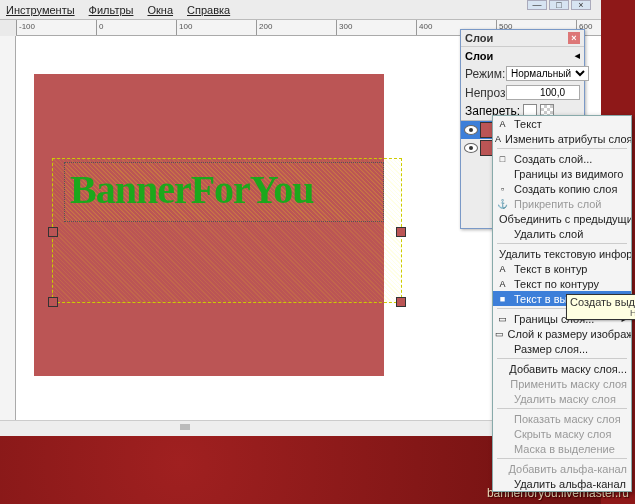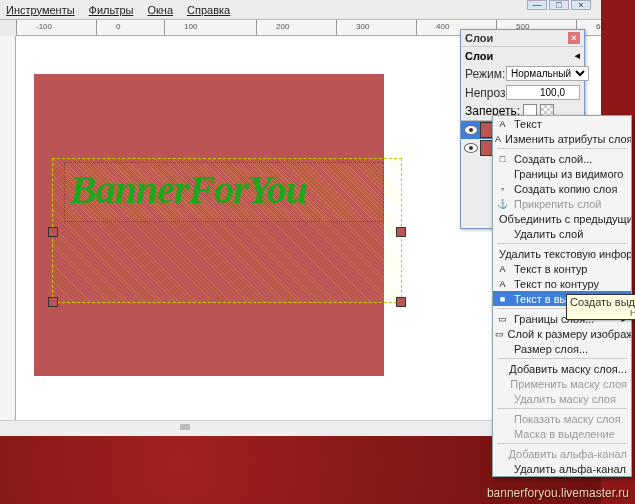--- a/index.html
+++ b/index.html
@@ -5,22 +5,22 @@
 * { margin: 0; padding: 0; box-sizing: border-box; font-family: "Tahoma", sans-serif; font-size: 11px; }
 body { width: 635px; height: 504px; background: #8e1818; overflow: hidden; position: relative; }
 .app-window { position: absolute; left: 0; top: 0; width: 601px; height: 436px; background: #eaeaea; }
 .titlebar-controls { position: absolute; right: 10px; top: 0; display: flex; gap: 2px; }
 .tb-btn { width: 20px; height: 10px; background: #d7e4f2; border: 1px solid #aab; display:flex; align-items:center; justify-content:center; font-size:9px; color:#333; cursor:pointer;}
 .menubar { height: 20px; display: flex; align-items: center; padding: 9px 6px; gap: 14px; border-bottom: 1px solid #bbb; background: #ececec; }
 .menubar span { color: #222; cursor: pointer; }
 .menubar span u { text-decoration: underline; }
 .ruler-h { height: 16px; background: #f4f4f4; border-bottom: 1px solid #aaa; position: relative; overflow:hidden; margin-left:16px;}
 .ruler-v { width: 16px; background: #f4f4f4; border-right: 1px solid #aaa; position:absolute; left:0; top:36px; bottom:16px; }
-.ruler-h .tick { position:absolute; top:0; height:100%; border-left:1px solid #999; font-size:8px; color:#555; padding-left:19px; padding-top:2px;}
-.canvas-area { position:absolute; left:16px; right:0; top:36px; bottom:16px; background:#fff; overflow:hidden;font-style:italic; }
+.ruler-h .tick { position:absolute; top:0; height:100%; border-left:1px solid #999; font-size:8px; color:#555; padding-left:2px; padding-top:2px;}
+.canvas-area { position:absolute; left:16px; right:0; top:36px; bottom:16px; background:#fff; overflow:hidden; }
 .canvas-bg { position:absolute; left:18px; top:38px; width:350px; height:302px; background:#bb5555; }
 .text-selection { position:absolute; border:1px dashed #000; background: repeating-linear-gradient(45deg, transparent, transparent 2px, rgba(255,255,0,0.1) 2px, rgba(255,255,0,0.1) 3px); }
 .outer-sel { left:18px; top:84px; width:350px; height:145px; border:1px dashed #cc0; }
 .inner-sel { left:30px; top:88px; width:320px; height:60px; border:1px dotted #555; }
 .handle { position:absolute; width:10px; height:10px; border:1px solid #333; background:#bb5555; }
 .banner-text { position:absolute; left:36px; top:92px; font-family: "Georgia", serif; font-size:40px; font-weight:bold; color:#1ca81c; letter-spacing:-1px; white-space:nowrap; }
 .scroll-strip { position:absolute; left:0; right:0; bottom:0; height:16px; background:#eee; border-top:1px solid #ccc; }
 .scroll-thumb { position:absolute; left:180px; top:3px; width:10px; height:6px; background:#bbb; }
 
 
@@ -70,21 +70,21 @@
   <div class="menubar">
     <span><u>Инструменты</u></span>
     <span><u>Фильтры</u></span>
     <span><u>Окна</u></span>
     <span><u>Справка</u></span>
   </div>
 
   <div class="ruler-h">
     <div class="tick" style="left:0">-100</div>
     <div class="tick" style="left:80px">0</div>
-    <div class="tick" style="left:148px">100</div>
+    <div class="tick" style="left:160px">100</div>
     <div class="tick" style="left:240px">200</div>
     <div class="tick" style="left:320px">300</div>
     <div class="tick" style="left:400px">400</div>
     <div class="tick" style="left:480px">500</div>
     <div class="tick" style="left:560px">600</div>
   </div>
   <div class="ruler-v"></div>
 
   <div class="canvas-area">
     <div class="canvas-bg">
@@ -216,20 +216,24 @@
       <span class="ctx-icon"></span>
       <span>Удалить маску слоя</span>
     </div>
     <div class="ctx-sep"></div>
     <div class="ctx-item disabled">
       <span class="ctx-icon"></span>
       <span>Показать маску слоя</span>
     </div>
     <div class="ctx-item disabled">
       <span class="ctx-icon"></span>
+      <span>Скрыть маску слоя</span>
+    </div>
+    <div class="ctx-item disabled">
+      <span class="ctx-icon"></span>
       <span>Маска в выделение</span>
     </div>
     <div class="ctx-sep"></div>
     <div class="ctx-item disabled">
       <span class="ctx-icon"></span>
       <span>Добавить альфа-канал</span>
     </div>
     <div class="ctx-item">
       <span class="ctx-icon"></span>
       <span>Удалить альфа-канал</span>

